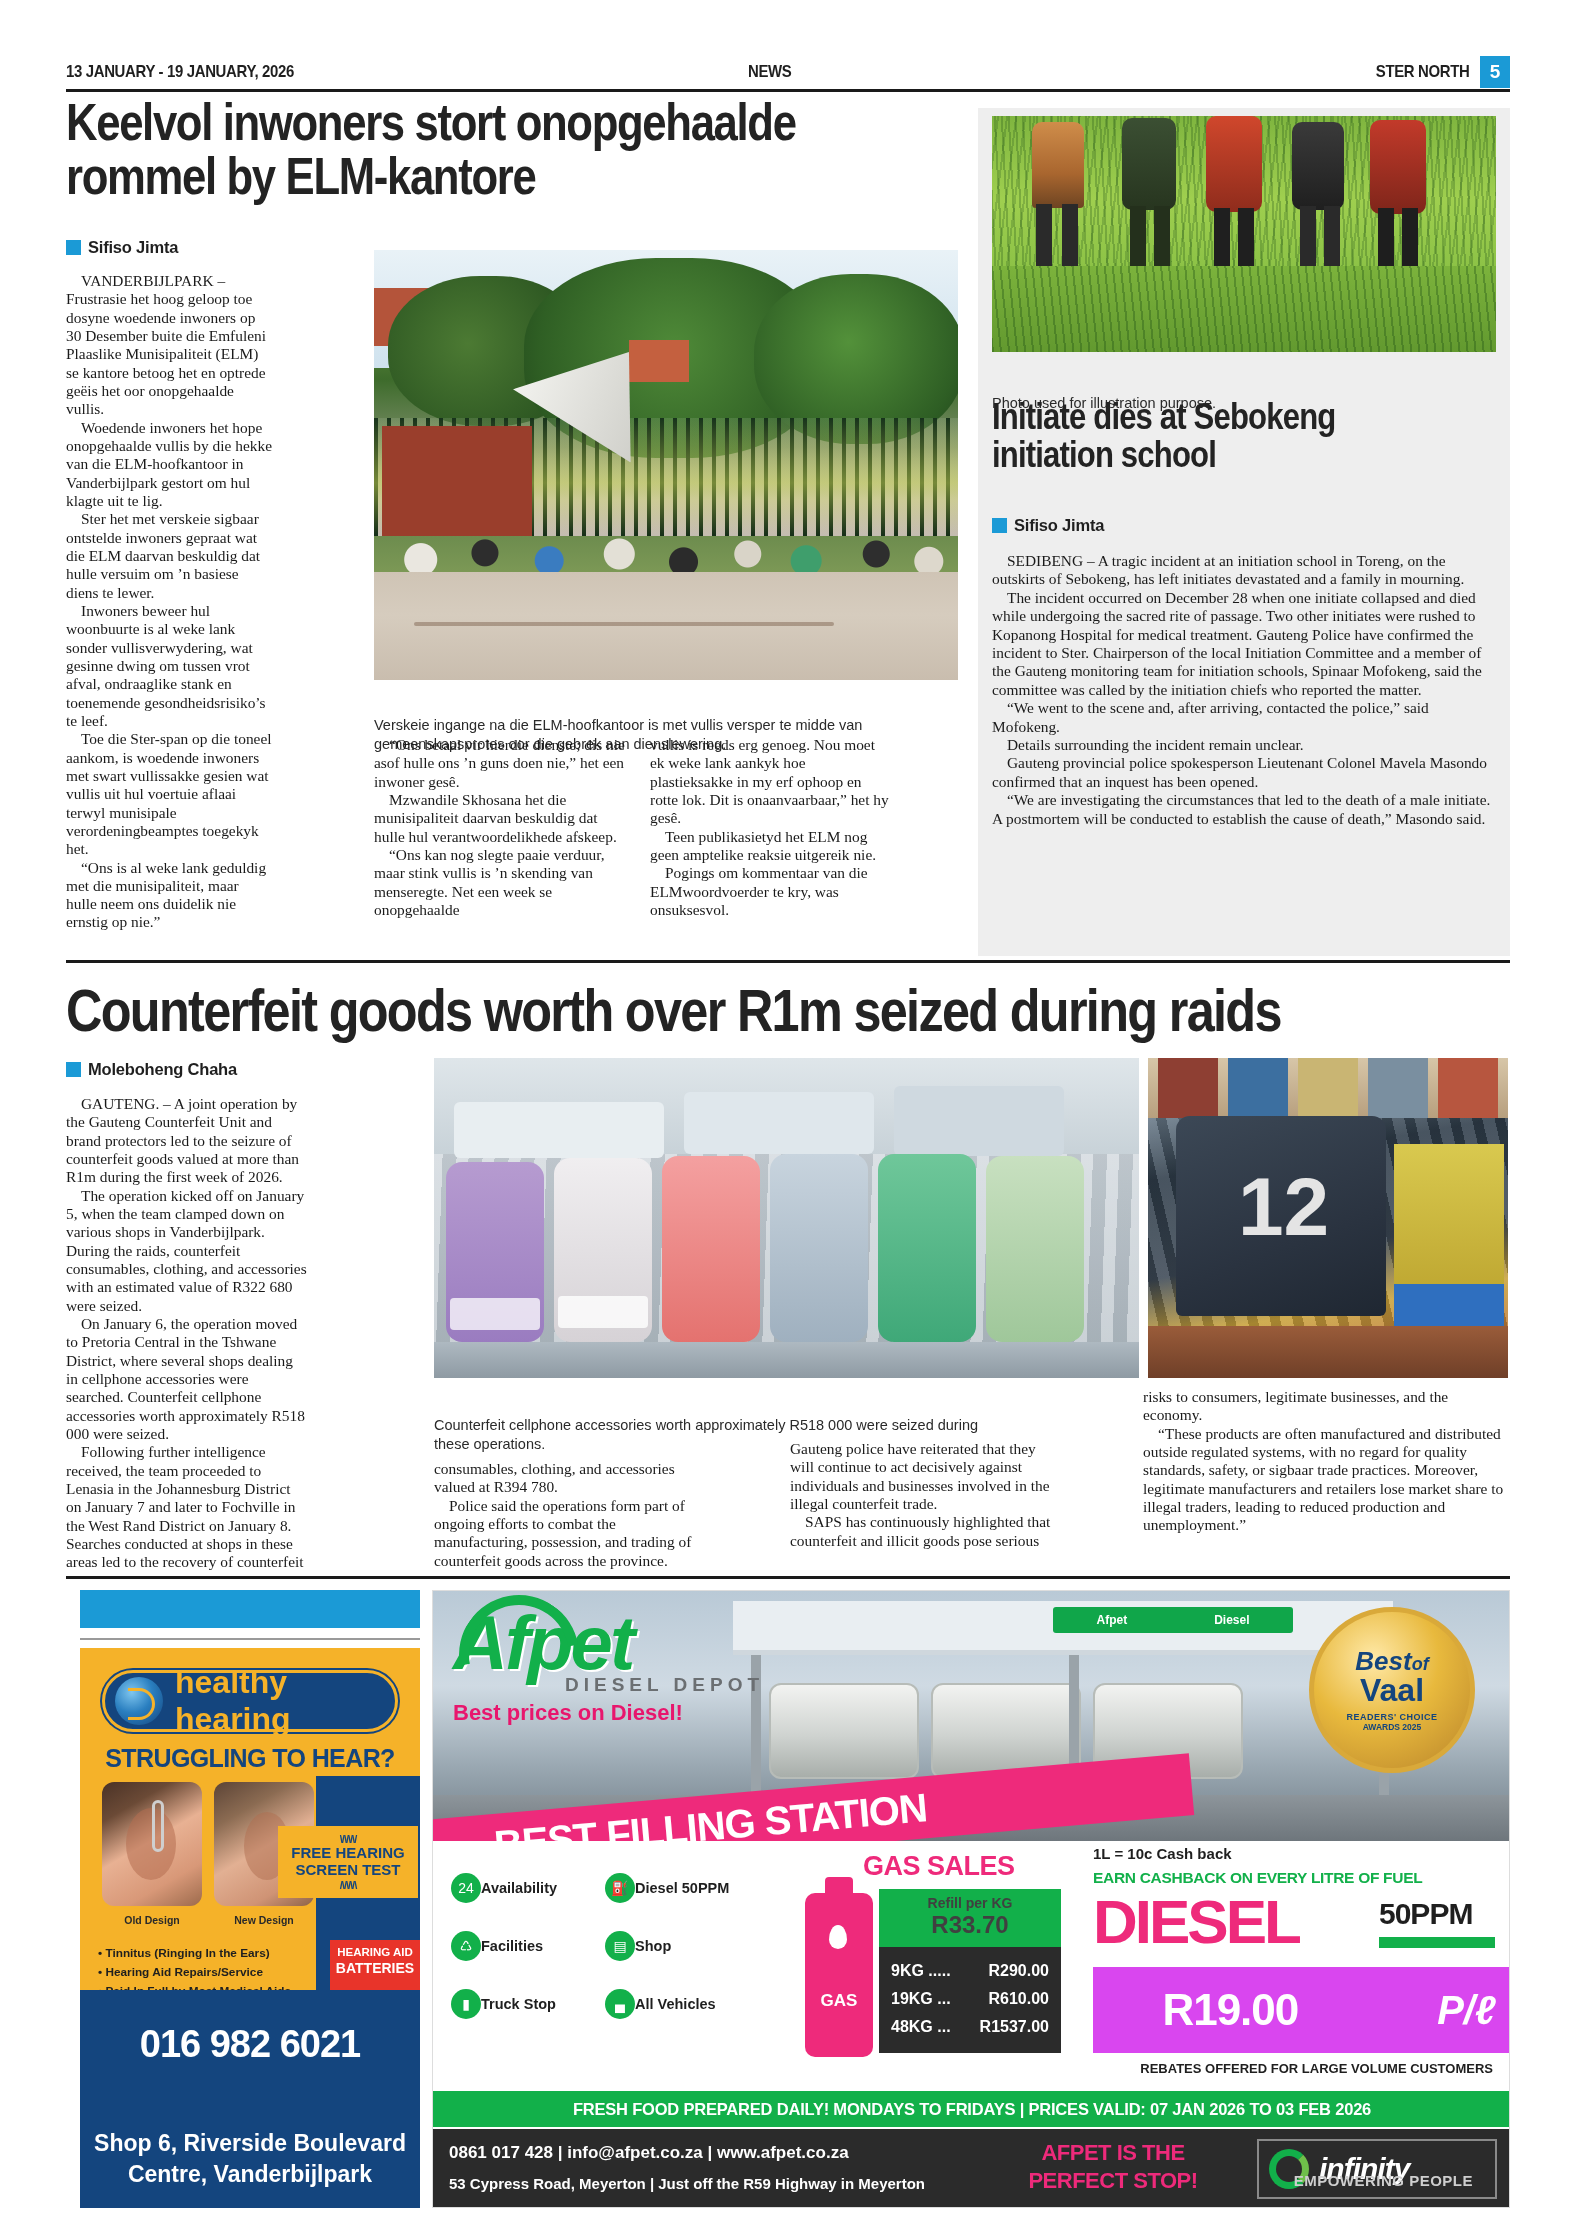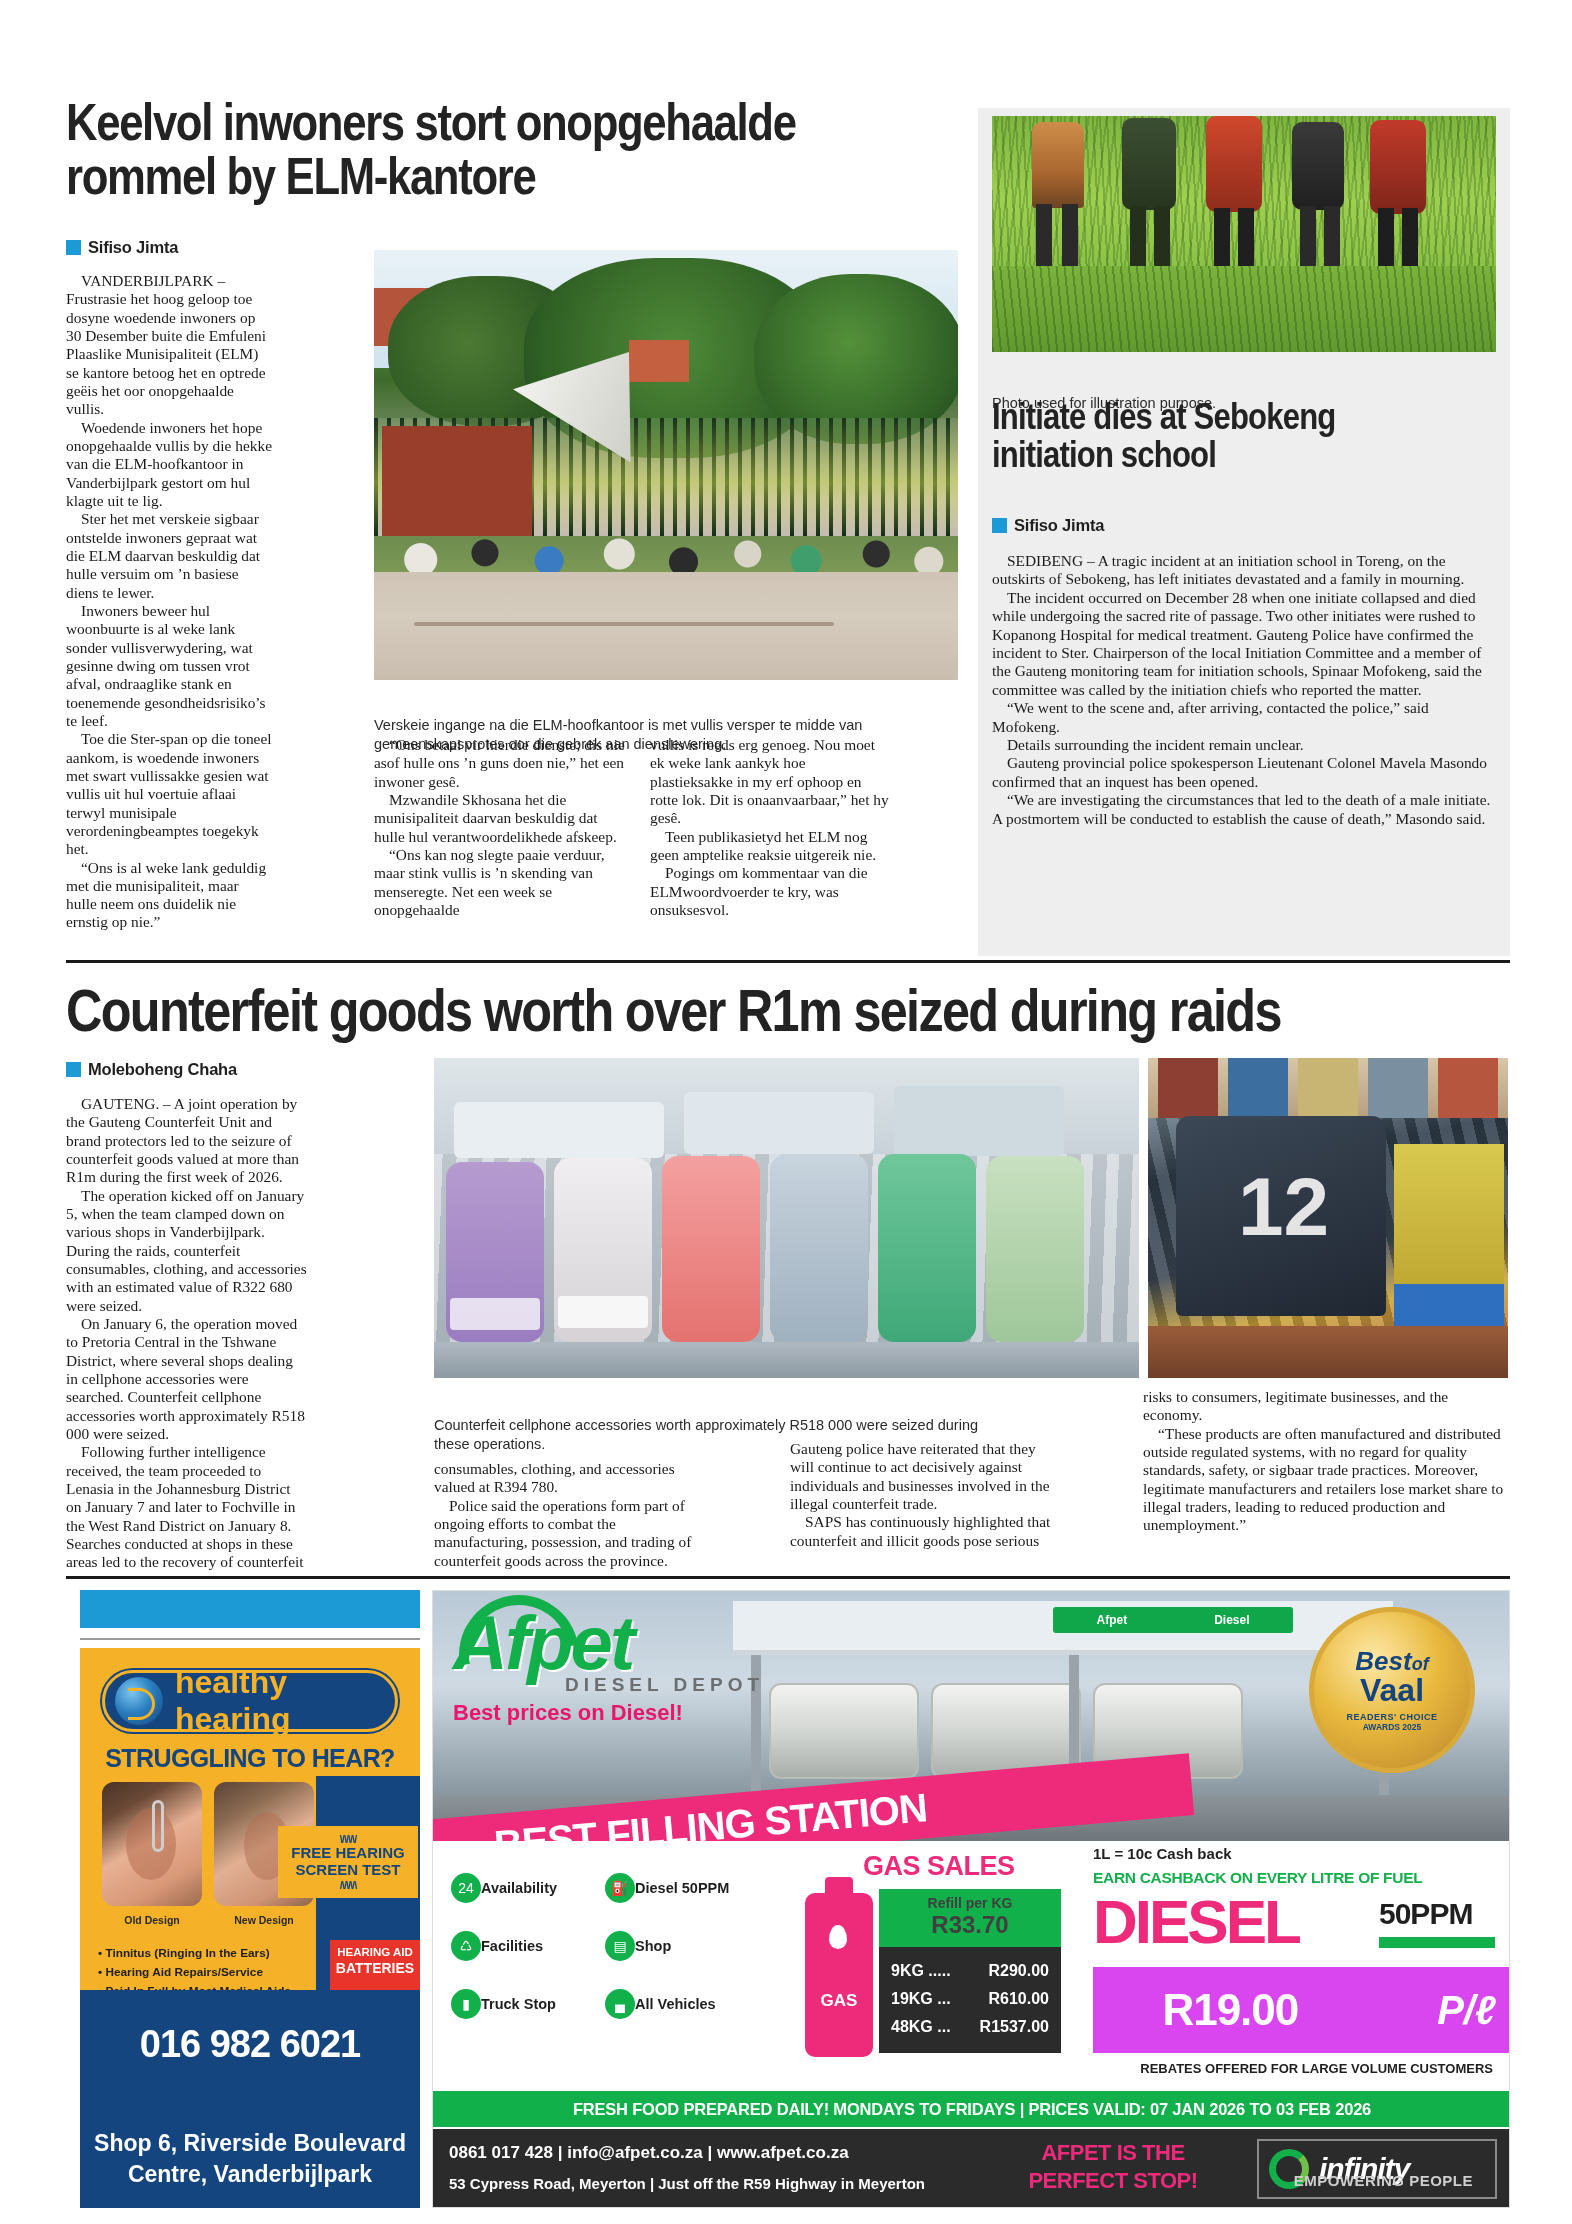--- a/index.html
+++ b/index.html
@@ -255,20 +255,26 @@
       linear-gradient(180deg,#d7dde2 0%,#c3ccd3 40%,#aab5bd 100%); }
   .tex-cloth { background:
       repeating-linear-gradient(77deg, rgba(0,0,0,0.18) 0 10px, rgba(255,255,255,0.12) 10px 22px),
       linear-gradient(170deg,#9fb3c4 0%,#2f3d4a 32%,#3c4855 58%,#c9a23a 74%,#b8563d 100%); }
 </style>
 </head>
 <body>
 
 <div class="page">
 
+  <div class="masthead">
+    <div class="masthead-date">13 JANUARY - 19 JANUARY, 2026</div>
+    <div class="masthead-section">NEWS</div>
+    <div class="masthead-title">STER NORTH</div>
+    <div class="masthead-pagebox">5</div>
+  </div>
 
   <div class="hl a1-head">Keelvol inwoners stort onopgehaalde rommel by ELM-kantore</div>
 
   <div class="byline a1-byline">
     <span class="byline-mark"></span>
     <span class="byline-name">Sifiso Jimta</span>
   </div>
 
   <div class="body-col a1-c1">
     <p>VANDERBIJLPARK – Frustrasie het hoog geloop toe dosyne woedende inwoners op 30 Desember buite die Emfuleni Plaaslike Munisipaliteit (ELM) se kantore betoog het en optrede geëis het oor onopgehaalde vullis.</p>

